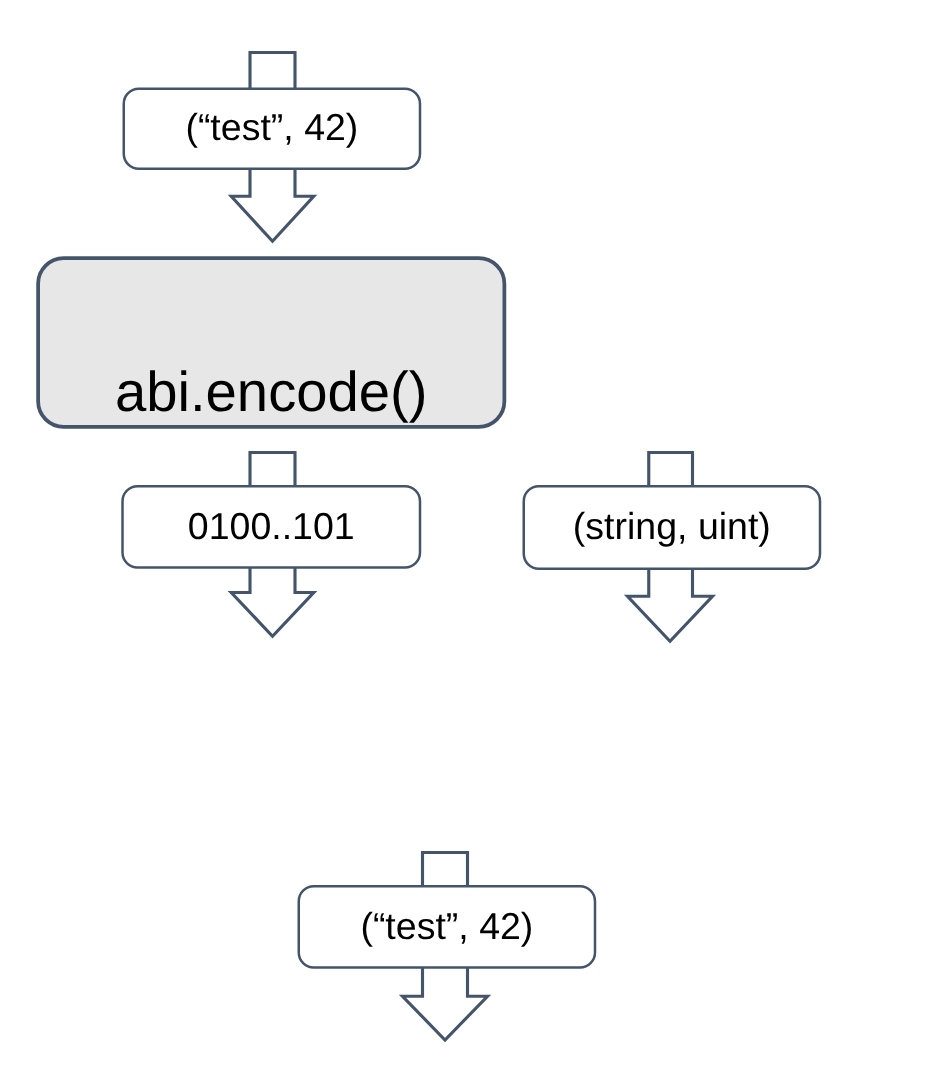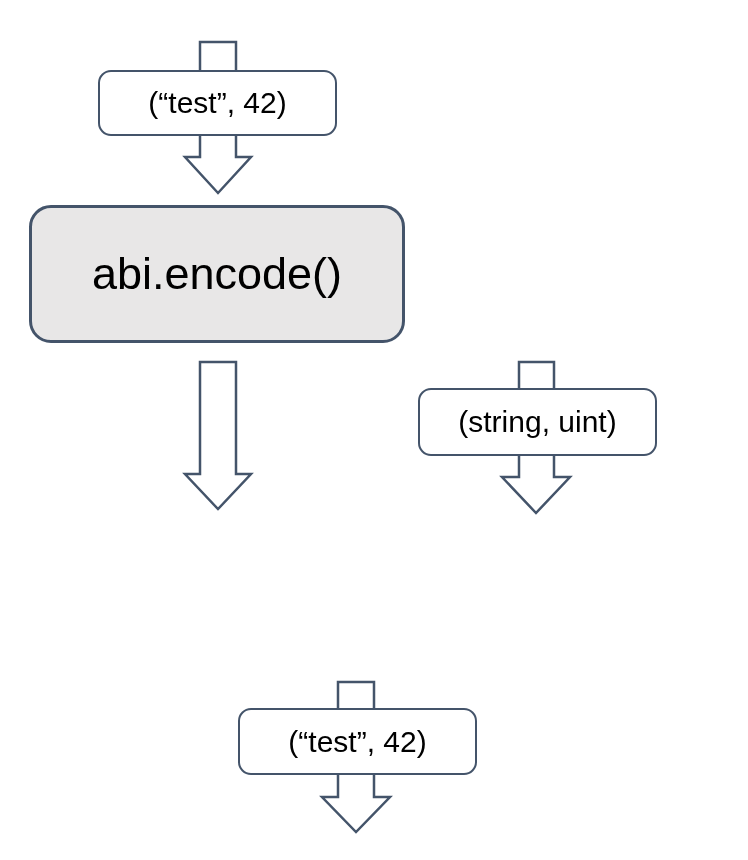--- a/index.html
+++ b/index.html
@@ -42,21 +42,21 @@
     color: #000000;
     white-space: nowrap;
   }
   .process-box {
     position: absolute;
     box-sizing: border-box;
     background: #e8e7e7;
     border: 3px solid #44546a;
     border-radius: 22px;
     display: flex;
-    align-items: center;
+    align-items: flex-end;
     justify-content: center;
     font-size: 45px;
     color: #000000;
     white-space: nowrap;
   }
   .label-input   { left: 98px;  top: 70px;  width: 239px; height: 66px; }
   .box-encode    { left: 29px;  top: 205px; width: 376px; height: 138px; }
   .label-bytes   { left: 97px;  top: 388px; width: 240px; height: 67px; }
   .label-types   { left: 418px; top: 388px; width: 239px; height: 68px; }
   .box-decode    { left: 29px;  top: 525px; width: 688px; height: 138px; }
@@ -75,20 +75,23 @@
   </svg>
 
   <div class="label-box label-input">
     <span>(“test”, 42)</span>
   </div>
 
   <div class="process-box box-encode">
     <span>abi.encode()</span>
   </div>
 
+  <div class="label-box label-bytes">
+    <span>0100..101</span>
+  </div>
 
   <div class="label-box label-types">
     <span>(string, uint)</span>
   </div>
 
 
   <div class="label-box label-output">
     <span>(“test”, 42)</span>
   </div>
 

